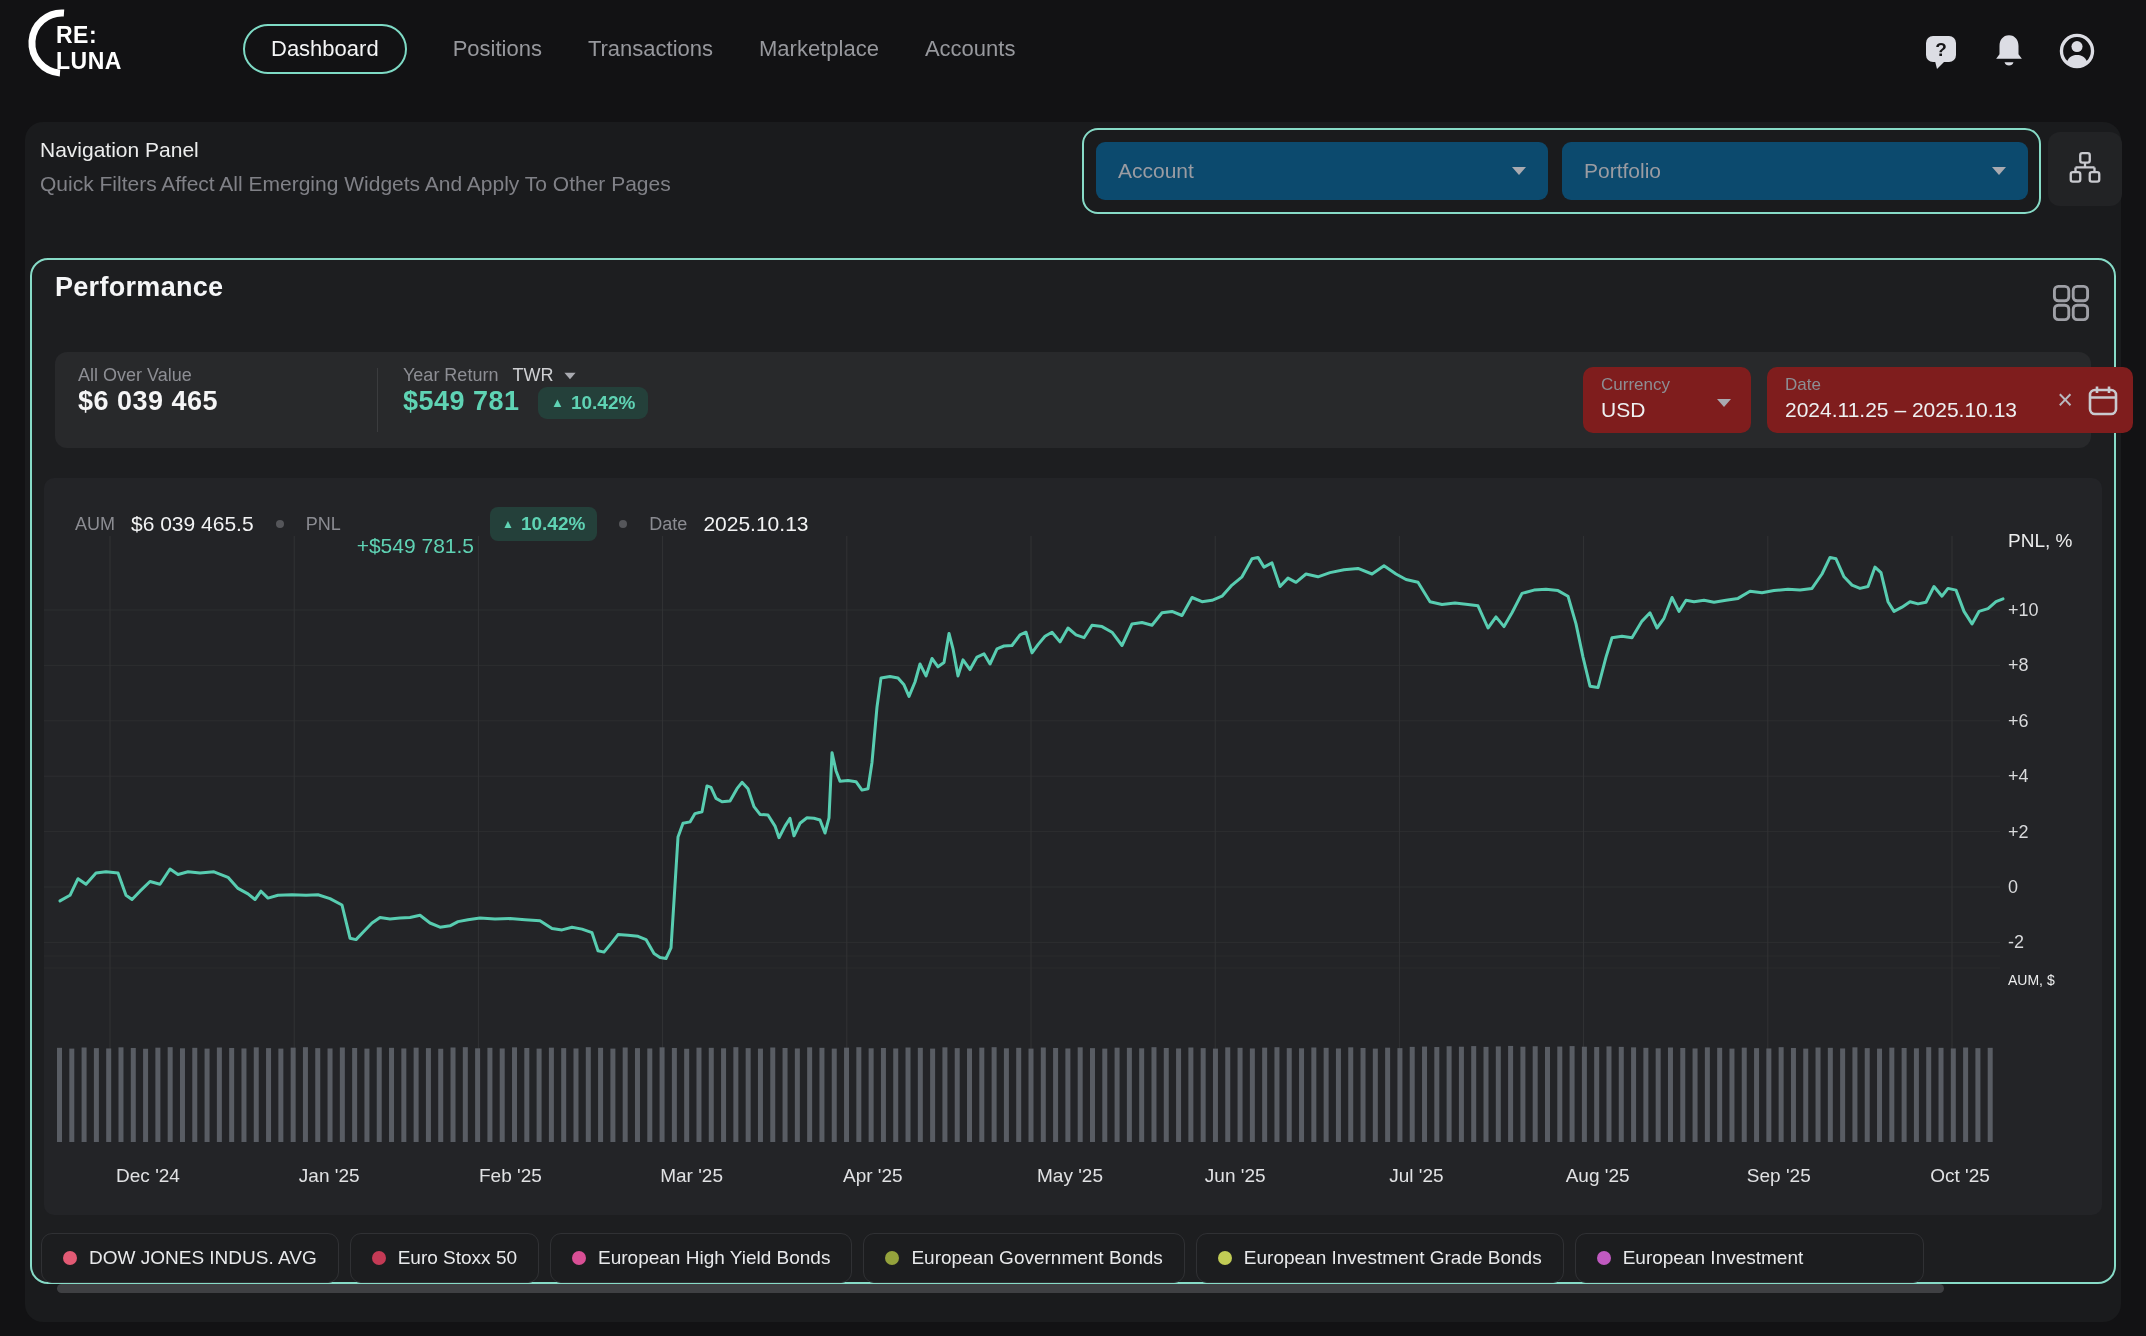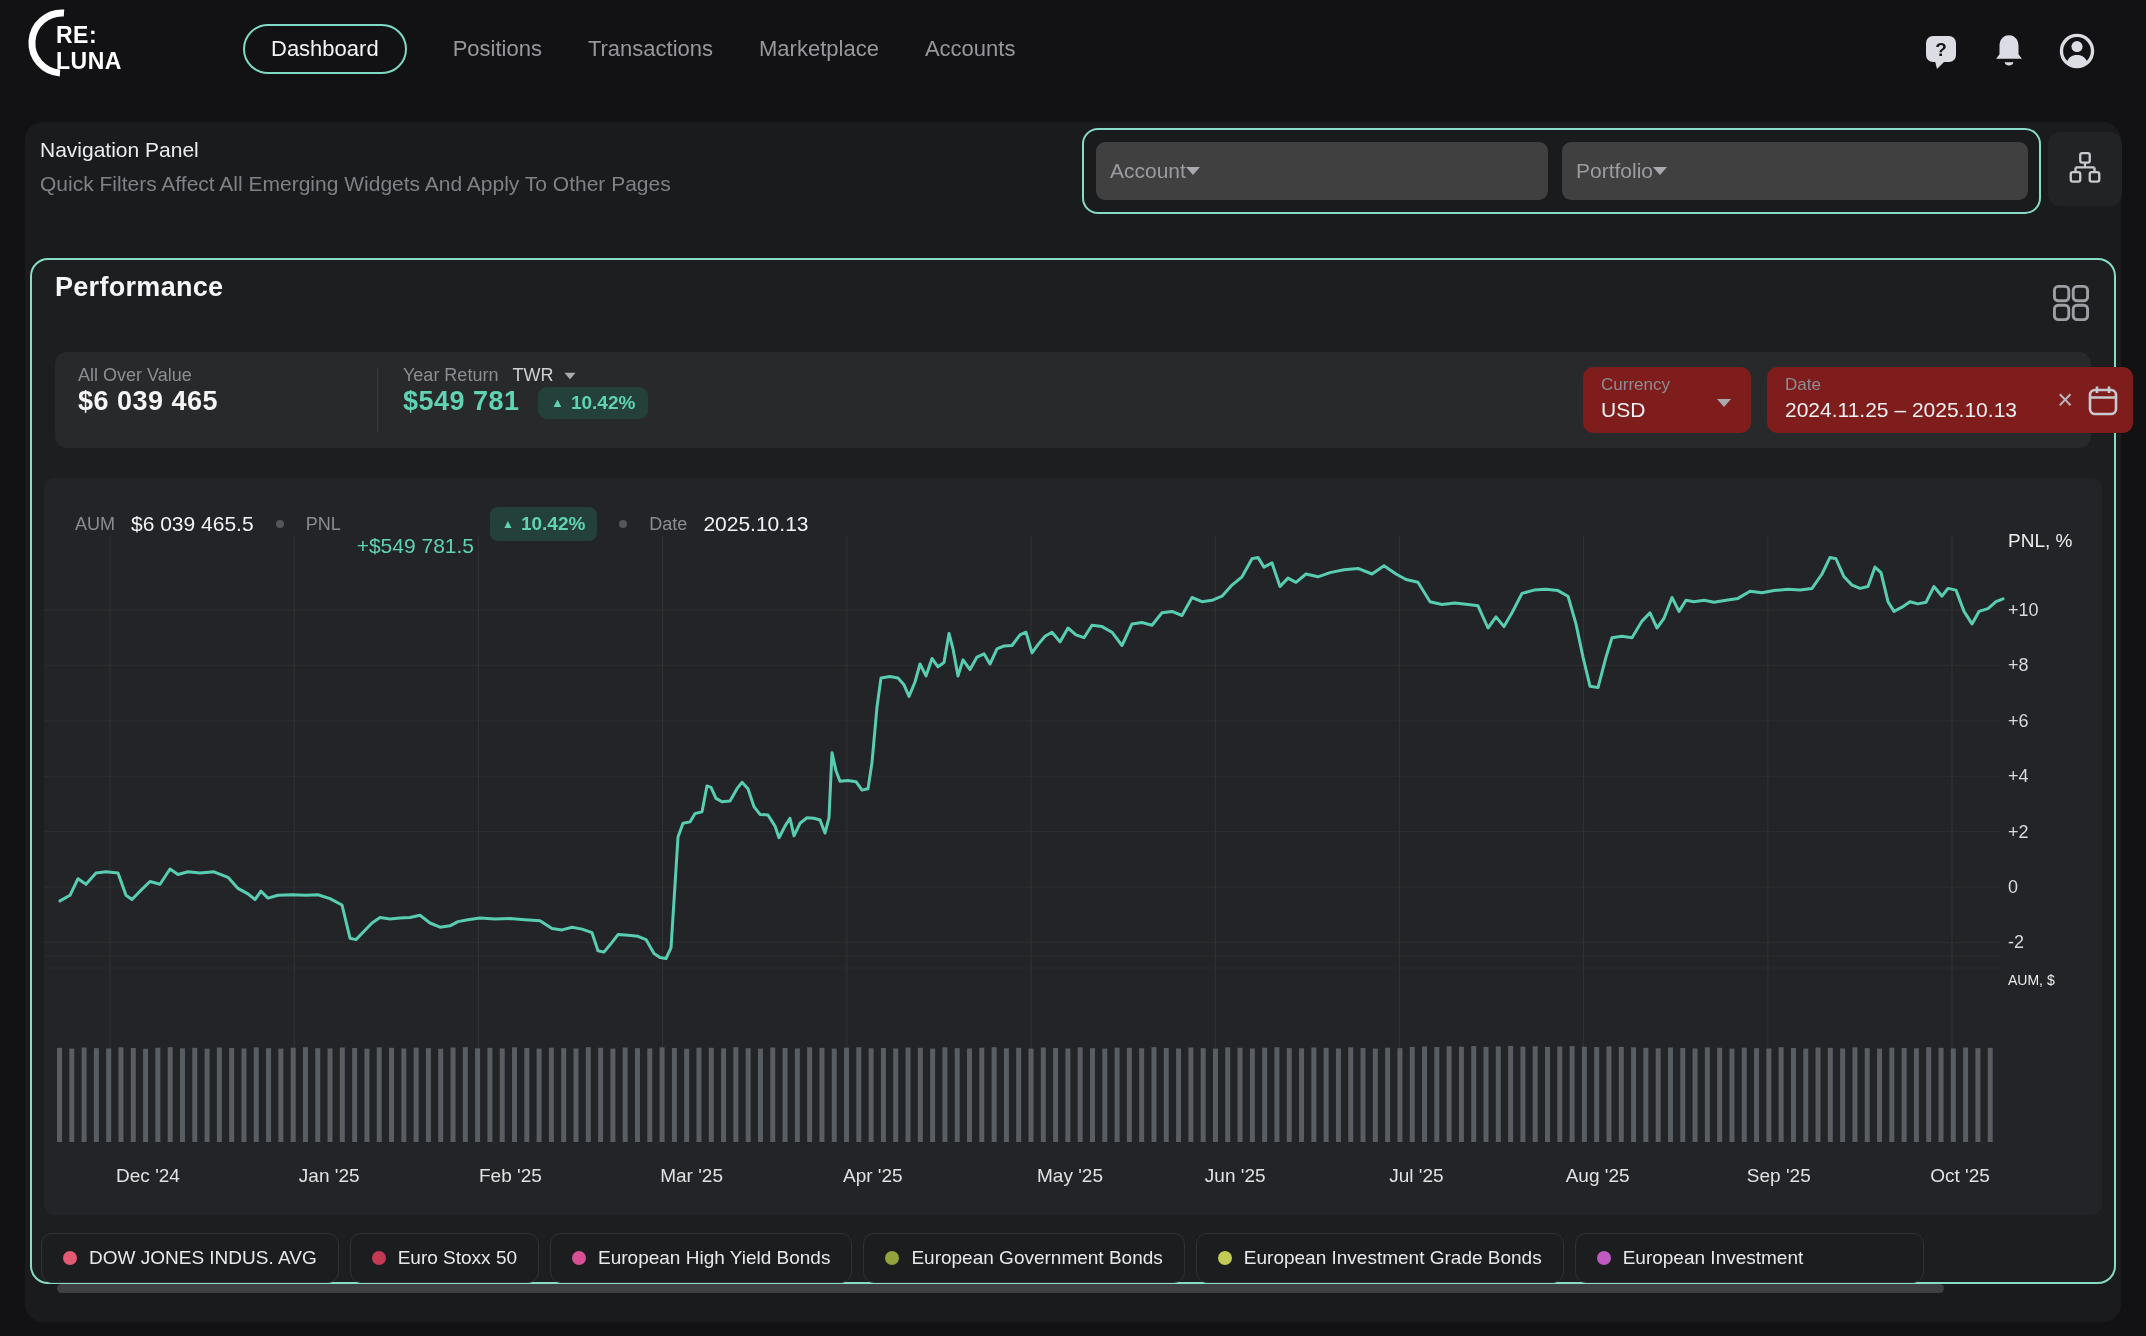--- a/index.html
+++ b/index.html
@@ -15,21 +15,21 @@
   .nav-item.active{color:#f4f5f6;border:2px solid #7edac5;border-radius:28px;padding:10px 26px;}
   .hdr-icons{position:absolute;right:48px;top:30px;display:flex;align-items:center;gap:26px;}
   .hicon{width:42px;height:42px;display:flex;align-items:center;justify-content:center;cursor:pointer;}
 
   
   .container{position:absolute;left:25px;top:122px;width:2096px;height:1200px;background:#1a1b1d;border-radius:18px;}
   .panel-title{position:absolute;left:40px;top:138px;color:#eceded;font-size:21px;}
   .panel-sub{position:absolute;left:40px;top:172px;color:#808187;font-size:21px;}
 
   .filter-group{position:absolute;left:1082px;top:128px;width:959px;height:86px;border:2px solid #87dbc7;border-radius:16px;}
-  .select{position:absolute;top:142px;height:58px;background:#404040;border-radius:9px;display:flex;align-items:center;justify-content:flex-start;padding:0 14px;cursor:pointer;}
+  .select{position:absolute;top:142px;height:58px;background:#0c4a6e;border-radius:9px;display:flex;align-items:center;justify-content:space-between;padding:0 22px;cursor:pointer;}
   .select .ph{color:#9b9ca2;font-size:21px;}
   .caret{width:0;height:0;border-left:7px solid transparent;border-right:7px solid transparent;border-top:8px solid #a9aab0;}
   .hier-btn{position:absolute;left:2048px;top:132px;width:74px;height:74px;background:#222325;border-radius:12px;display:flex;align-items:center;justify-content:center;cursor:pointer;}
 
   
   .widget{position:absolute;left:30px;top:258px;width:2086px;height:1026px;background:#1d1e20;border:2px solid #87dbc7;border-radius:18px;}
   .widget-title{position:absolute;left:55px;top:272px;color:#f5f6f7;font-size:27px;font-weight:bold;letter-spacing:.3px;}
   .grid-btn{position:absolute;left:2050px;top:282px;width:42px;height:42px;cursor:pointer;}
 
   .stats-bar{position:absolute;left:55px;top:352px;width:2036px;height:96px;background:#28292b;border-radius:12px;}

